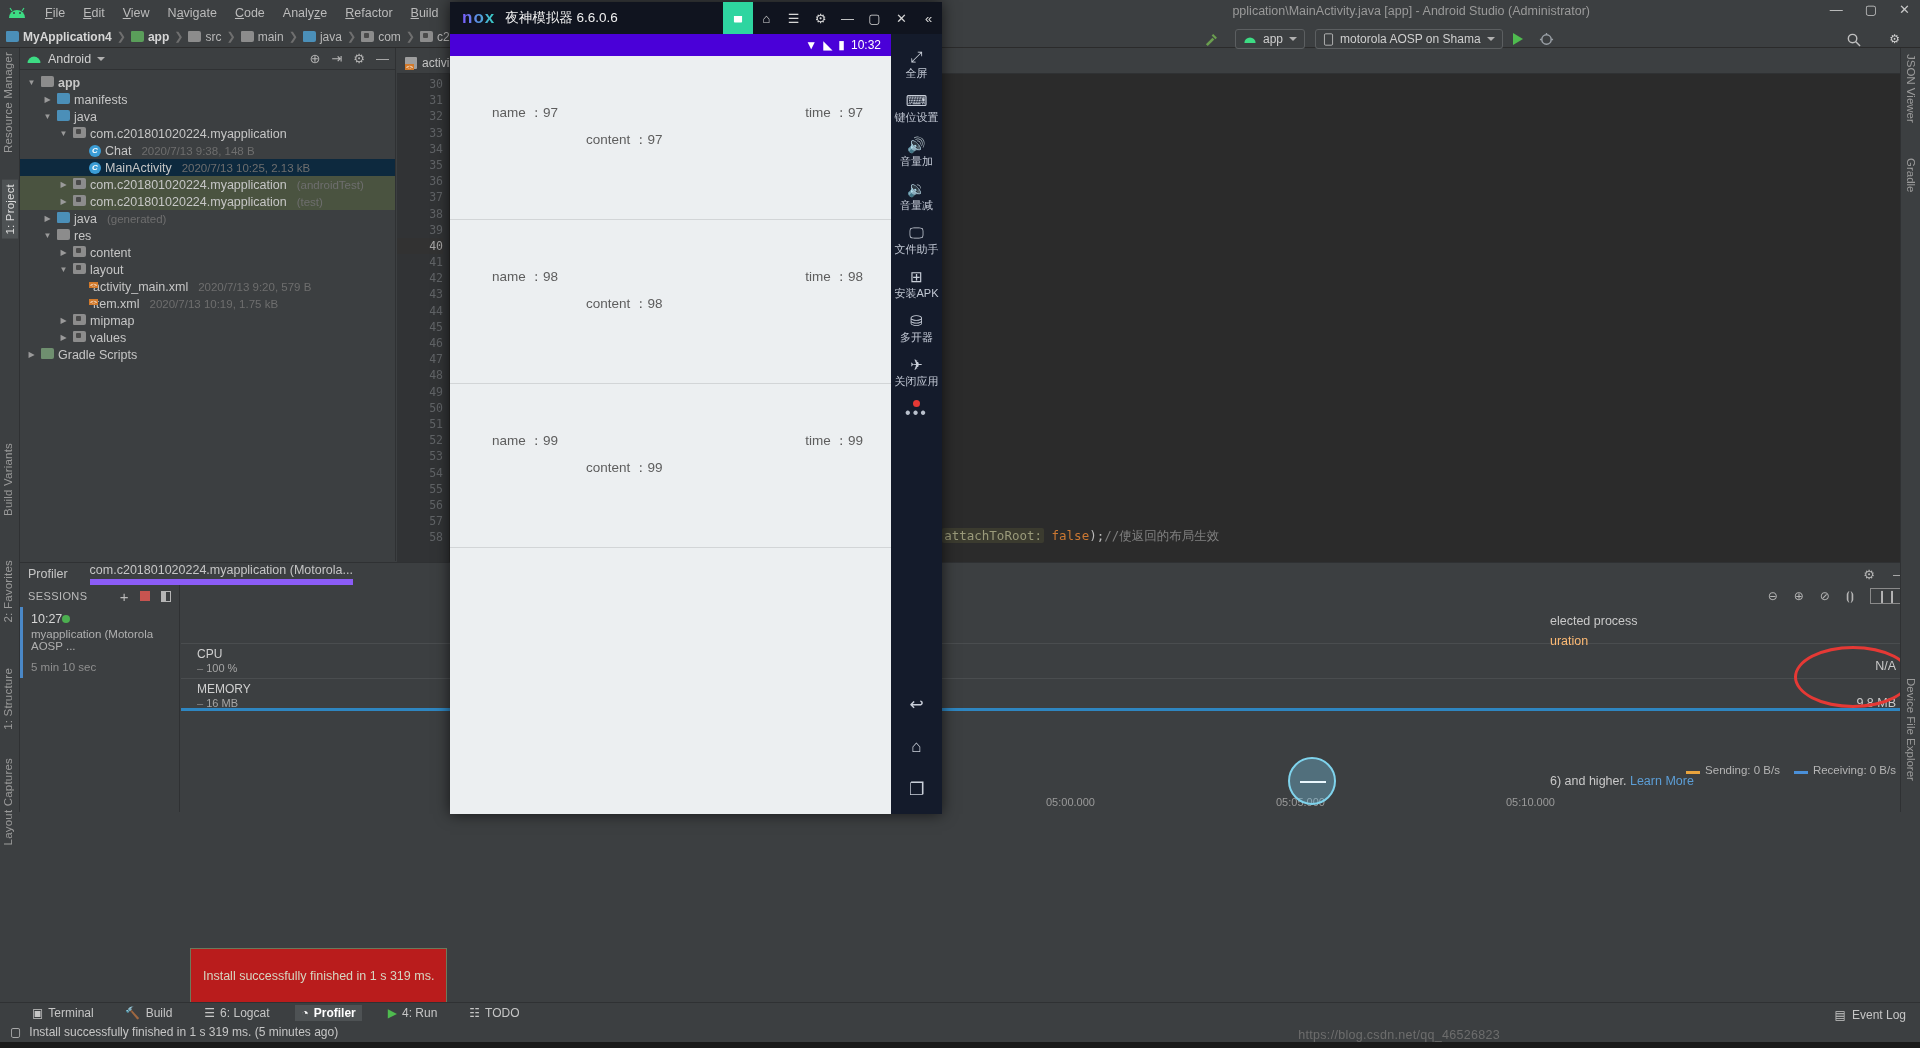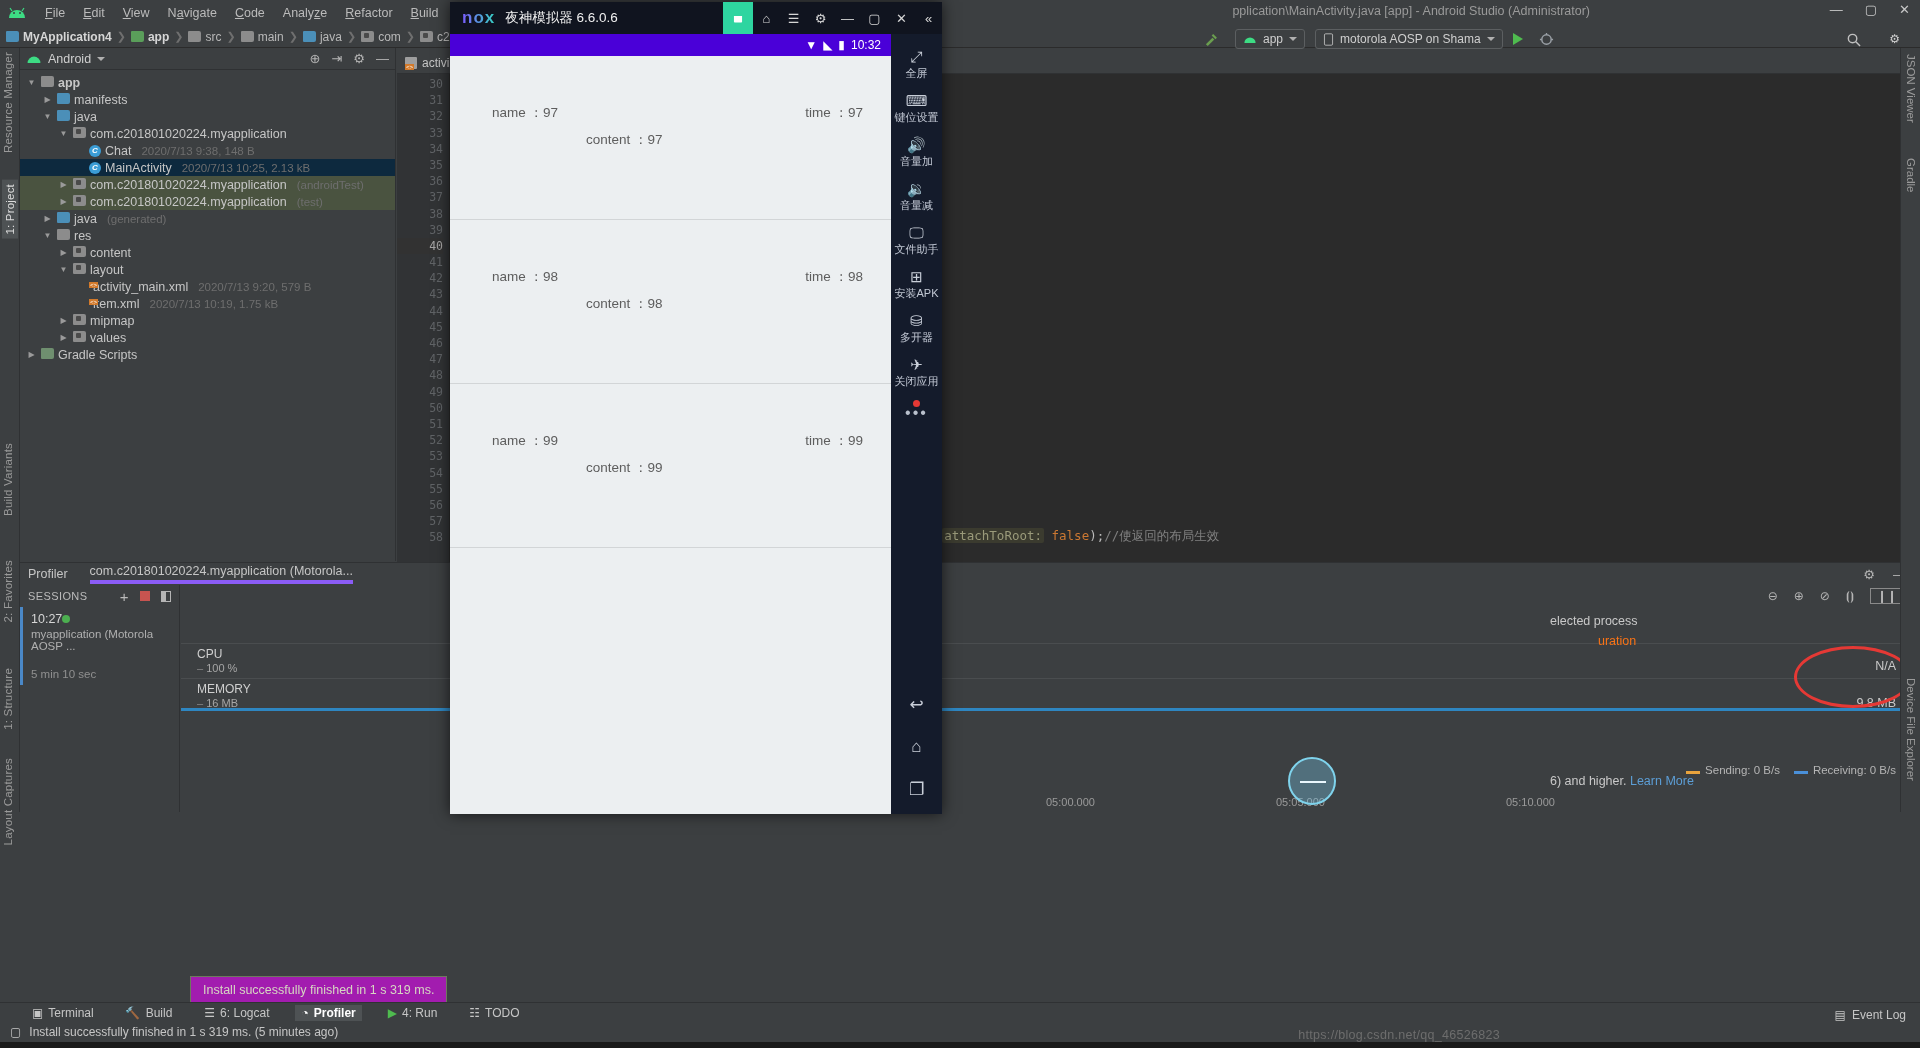--- a/index.html
+++ b/index.html
@@ -70,33 +70,33 @@
   .gline.cur{ color:#a4a3a3; background:#323232;}
   .gmark{ position:absolute; right:-22px; top:2px; font-size:9px;}
   .code{ position:absolute; left:52px; top:22px; right:0; bottom:0; background:#2b2b2b;
      font-family:"DejaVu Sans Mono", monospace; font-size:12.5px; padding-top:2px;}
   .cline{ height:16.2px; line-height:16.2px; white-space:pre; padding-left:8px;}
   .kw{color:#cc7832}.cmt{color:#808080}.hl{background:#32593d}.lbl{background:#3b3b2f;color:#9a9a7a;border-radius:2px;padding:0 2px;}
 
   
   .profiler{ position:absolute; left:20px; top:562px; right:0; height:250px; background:#3c3f41; border-top:1px solid #2f3133;}
   .prof-head{ height:22px; display:flex; align-items:center; padding-left:8px; gap:22px; font-size:12.5px; color:#c6c6c6;}
-  .prof-head .underline{ border-bottom:4px solid #8b5cf6; padding-bottom:2px;}
+  .prof-head .underline{ border-bottom:6px solid #8b5cf6; padding-bottom:2px;}
   .prof-head-icons{ margin-left:auto; display:flex; gap:18px; padding-right:14px; color:#b5b5b5; font-size:13px;}
   .sessions{ position:absolute; left:0; top:22px; width:160px; bottom:0; border-right:1px solid #2f3133;}
   .sess-bar{ height:22px; display:flex; align-items:center; padding:0 8px; font-size:11px; color:#bbb; letter-spacing:.4px;}
   .sess-bar .ic{ margin-left:auto; display:flex; gap:11px; align-items:center;}
   .sq-red{width:10px;height:10px;background:#c75450;}
   .sq-split{width:10px;height:11px;border:1.5px solid #b5b5b5; position:relative;}
   .sq-split:after{content:"";position:absolute;left:0;top:0;bottom:0;width:4px;background:#b5b5b5;}
   .sess-item{ border-left:3px solid #4a88c7; padding:5px 8px; }
   .sess-time{ font-size:12.5px; color:#d6d6d6; display:flex;align-items:center;}
   .dot-grn{width:8px;height:8px;border-radius:50%;background:#4caf50;display:inline-block;}
   .sess-sub{ font-size:11.5px; color:#b0b0b0; margin-top:2px;}
-  .sess-dur{ font-size:11.5px; color:#909090; margin-top:16px;}
+  .sess-dur{ font-size:11.5px; color:#909090; margin-top:9px;}
   .monitors{ position:absolute; left:161px; top:22px; right:0; bottom:0;}
   .mon-toolbar{ height:22px; display:flex; align-items:center; justify-content:flex-end; gap:16px; padding-right:16px; color:#b5b5b5;}
   .mon{ position:relative; border-top:1px solid #4a4d4f; height:35px; }
   .mon-name{ position:absolute; left:16px; top:3px; font-size:12px; color:#cfcfcf;}
   .mon-val{ position:absolute; left:16px; top:18px; font-size:11px; color:#a6a6a6;}
   .mon-val:before{content:"– "; color:#888;}
   .mem-line{ position:absolute; left:0; right:0; bottom:2px; height:3px; background:#2e86c1;}
   .timeline{ position:absolute; left:161px; right:0; bottom:0; height:24px; color:#9a9a9a; font-size:11px;}
   .tmark{ position:absolute; bottom:4px; }
 
@@ -112,22 +112,22 @@
      display:flex; align-items:center; padding-left:26px; gap:20px; font-size:12px; color:#c6c6c6;}
   .stab{ display:flex; align-items:center; gap:5px; padding:1px 6px;}
   .stab.active{ background:#4e5254; color:#fff; font-weight:bold;}
   .statusbar{ position:absolute; left:0; bottom:6px; width:1920px; height:20px; background:#3c3f41;
      display:flex; align-items:center; padding-left:10px; gap:8px; font-size:12px; color:#c6c6c6;}
   .bottomline{ position:absolute; left:0; bottom:0; width:1920px; height:6px; background:#1a1a1a;}
   .evtlog{ position:absolute; right:14px; bottom:26px; display:flex; align-items:center; gap:6px; font-size:12px; color:#c6c6c6;}
   .watermark{ position:absolute; right:420px; bottom:6px; font-size:12.5px; color:#6d6d6d; letter-spacing:.3px;}
 
   
-  .toast{ position:absolute; left:190px; bottom:44px; background:#a21caf; border:1px solid #6c7a5c; color:#d6d6c2;
-     font-size:12.5px; padding:6px 12px; }
+  .toast{ position:absolute; left:190px; bottom:44px; background:#b91c1c; border:1px solid #6c7a5c; color:#d6d6c2;
+     font-size:12.5px; padding:20px 12px; }
   .toast:after{ content:""; position:absolute; left:170px; bottom:-9px; width:0;height:0;
      border-left:9px solid transparent;border-right:9px solid transparent;border-top:9px solid #4a5340;}
 
   
   .rightstrip{ position:absolute; right:0; top:48px; width:20px; height:764px; background:#3c3f41; border-left:1px solid #2f3133;}
   .rtab{ position:absolute; right:3px; writing-mode:vertical-rl; font-size:11.5px; color:#9a9a9a; white-space:nowrap;}
 
   
   .nox{ position:absolute; left:450px; top:2px; width:492px; height:812px; background:#111827;
      box-shadow:0 0 14px rgba(0,0,0,.65); }
@@ -520,21 +520,21 @@
 
     <div class="timeline">
       <span class="tmark" style="left:865px">05:00.000</span>
       <span class="tmark" style="left:1095px">05:05.000</span>
       <span class="tmark" style="left:1325px">05:10.000</span>
     </div>
   </div>
 
   <div class="rdetail">
     <div class="rd-line" style="top:30px; right:auto; left:190px;">elected process</div>
-    <div class="rd-line" style="top:50px; right:auto; left:190px; color:#f97316;margin-left:48px;">uration</div>
+    <div class="rd-line" style="top:50px; right:auto; left:190px; color:#fdba74;">uration</div>
     <div class="rd-line" style="top:75px;">N/A</div>
     <div class="rd-line" style="top:112px;">9.8 MB</div>
     <div class="redcircle"></div>
     <div class="rd-line" style="top:190px; right:auto; left:190px;"><span>6) and higher.</span> <span style="color:#5c9ed6">Learn More</span></div>
     <div class="netlegend">
       <span><i class="dash" style="background:#e8a33d"></i><span>Sending: 0 B/s</span></span>
       <span><i class="dash" style="background:#4a90d9"></i><span>Receiving: 0 B/s</span></span>
     </div>
   </div>
 

